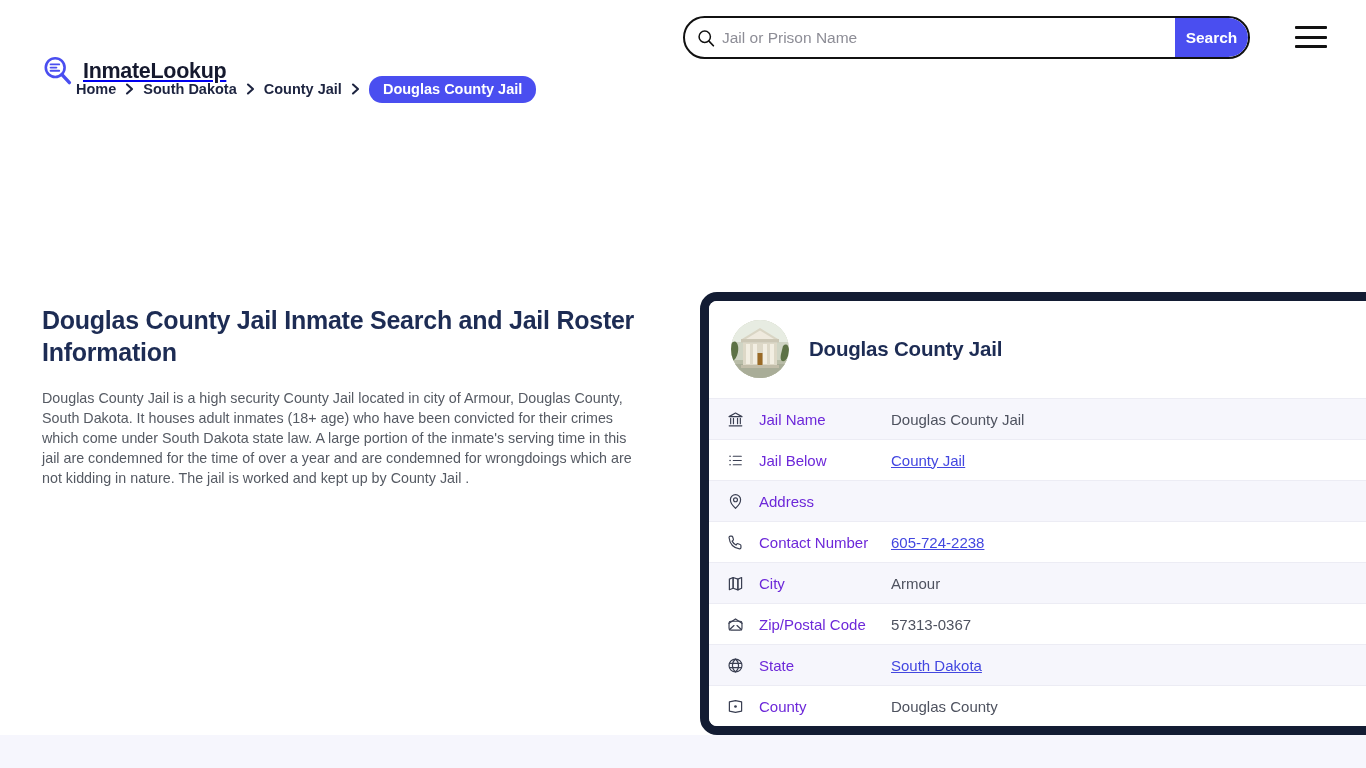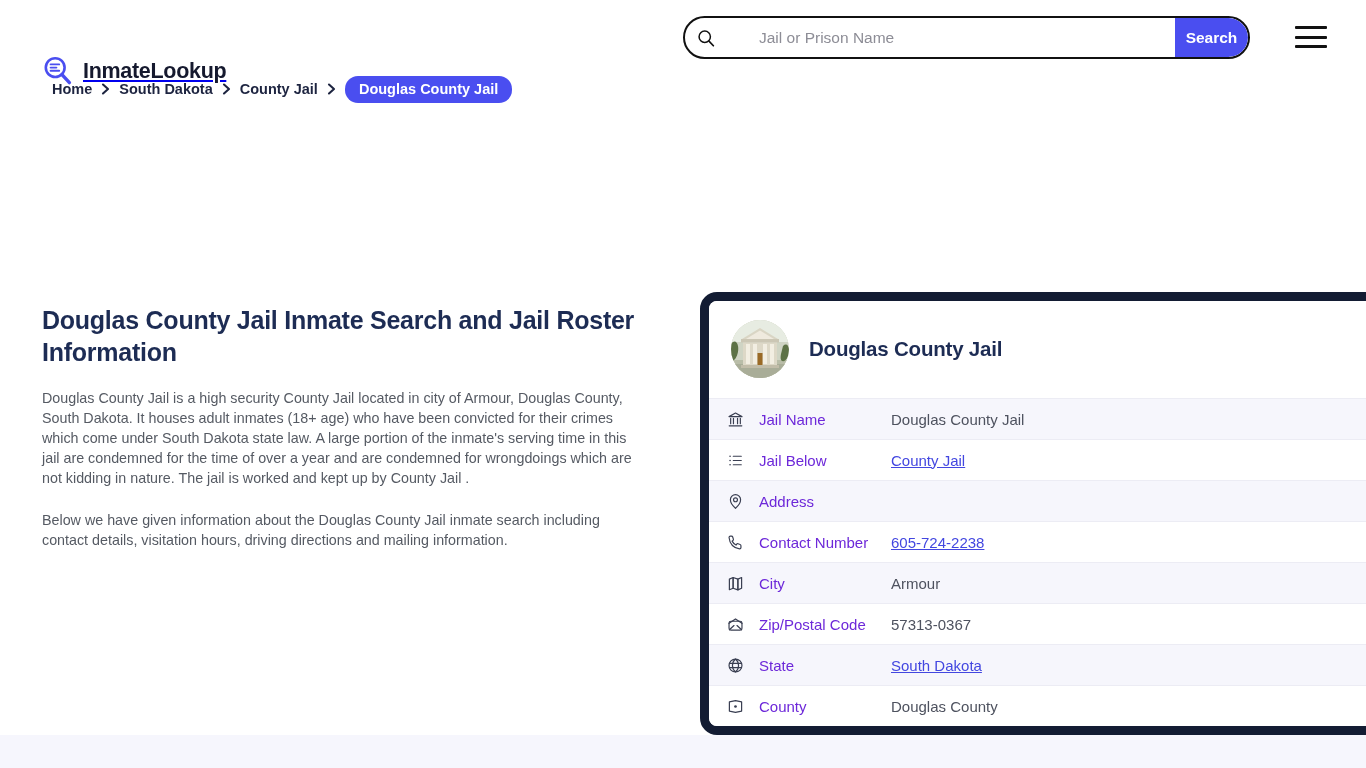--- a/index.html
+++ b/index.html
@@ -74,21 +74,20 @@
   .search-input {
     flex: 1 1 auto;
     height: 100%;
     border: 0;
     outline: 0;
     font-family: "Liberation Sans", sans-serif;
     font-size: 15.5px;
     color: #1d2440;
     background: transparent;
     padding: 0;
-    margin-left: 37px;
   }
   .search-input::placeholder { color: #8d8d96; }
   .search-btn {
     flex: 0 0 auto;
     width: 73px;
     align-self: stretch;
     border: 0;
     background: #4a4ef0;
     color: #ffffff;
     font-family: "Liberation Sans", sans-serif;
@@ -118,21 +117,21 @@
     width: 32px;
     background: #111111;
     border-radius: 1px;
   }
 
   
   .breadcrumb {
     display: flex;
     align-items: center;
     gap: 9px;
-    padding-left: 52px;
+    padding-left: 76px;
     height: 30px;
     font-size: 14.5px;
     font-weight: 700;
   }
   .crumb {
     color: #1d2440;
     text-decoration: none;
     white-space: nowrap;
     cursor: pointer;
   }
@@ -311,21 +310,20 @@
 
   <span class="crumb-current">Douglas County Jail</span>
 
 </nav>
 
 <main class="main">
 
   <section class="intro">
     <h1 class="page-title">Douglas County Jail Inmate Search and Jail Roster Information</h1>
     <p class="first">Douglas County Jail is a high security County Jail located in city of Armour, Douglas County, South Dakota. It houses adult inmates (18+ age) who have been convicted for their crimes which come under South Dakota state law. A large portion of the inmate's serving time in this jail are condemned for the time of over a year and are condemned for wrongdoings which are not kidding in nature. The jail is worked and kept up by County Jail .</p>
-    <p class="second">Below we have given information about the Douglas County Jail inmate search including contact details, visitation hours, driving directions and mailing information.</p>
   </section>
 
   <section class="info-card">
 
     <div class="card-head">
       <div class="thumb">
         <svg viewBox="0 0 58 58">
           <rect x="0" y="0" width="58" height="58" fill="#cfd4c4"></rect>
           <rect x="0" y="0" width="58" height="22" fill="#e7ece2"></rect>
           <rect x="0" y="40" width="58" height="18" fill="#b9bda8"></rect>

